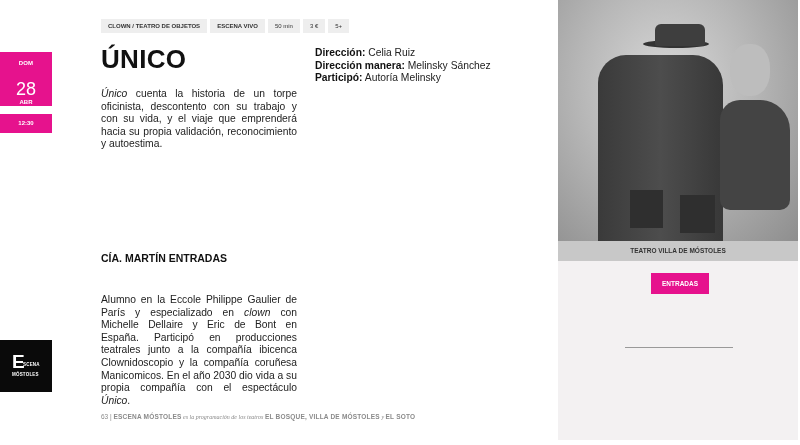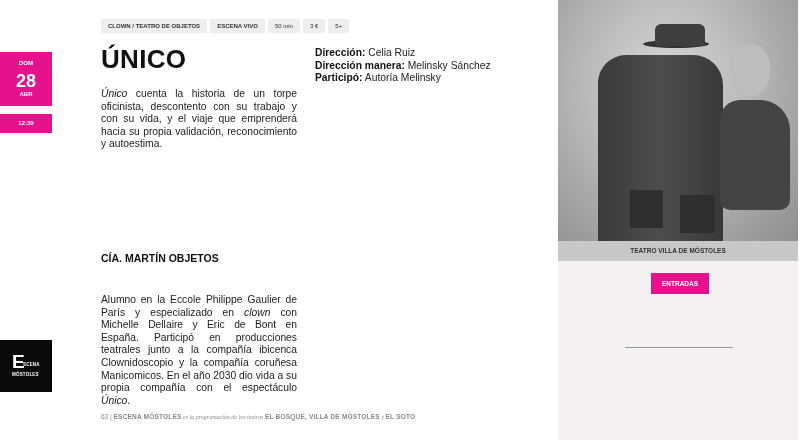--- a/index.html
+++ b/index.html
@@ -1,21 +1,21 @@
 <!DOCTYPE html>
 <html><head>
 <meta charset="utf-8">
 <style>
   * { box-sizing: border-box; margin: 0; padding: 0; }
   html, body { width: 800px; height: 445px; background: #ffffff; overflow: hidden; }
   body { position: relative; font-family: "Liberation Sans", sans-serif; color: #1a1a1a; }
 
   .date-box { position: absolute; left: 0; top: 52px; width: 52px; height: 54px; background: #e6128d; color: #fff; text-align: center; }
   .date-box .dow { font-size: 6px; font-weight: bold; margin-top: 8px; letter-spacing: 0.2px; }
-  .date-box .day { font-size: 18px; font-weight: bold; line-height: 18px; margin-top: 6px; }
+  .date-box .day { font-size: 18px; font-weight: normal; line-height: 18px; margin-top: 14px; }
   .date-box .mon { font-size: 6px; font-weight: bold; margin-top: 1px; }
   .time-box { position: absolute; left: 0; top: 114px; width: 52px; height: 19px; background: #e6128d; color: #fff; font-size: 6px; font-weight: bold; text-align: center; line-height: 19px; }
 
   .logo-box { position: absolute; left: 0; top: 340px; width: 52px; height: 52px; background: #0a0a0a; color: #fff; }
   .logo-box .big-e { position: absolute; left: 12px; top: 12px; font-size: 19px; font-weight: bold; line-height: 19px; }
   .logo-box .escena { position: absolute; left: 23px; top: 22px; font-size: 4.5px; font-weight: bold; letter-spacing: 0.2px; }
   .logo-box .mostoles { position: absolute; left: 12px; top: 32px; font-size: 4.5px; font-weight: bold; letter-spacing: 0.2px; }
 
   .tags { position: absolute; left: 101px; top: 19px; display: flex; gap: 3px; }
   .tag { background: #eeeeee; color: #333; font-size: 6px; font-weight: bold; height: 14px; line-height: 14px; padding: 0 7px; white-space: nowrap; }
@@ -74,21 +74,21 @@
   <span class="tag light">3 €</span>
   <span class="tag light">5+</span>
 </div>
 
 <h1 class="title">ÚNICO</h1>
 
 <div class="col-text desc">
   <p><i>Único</i><span> cuenta la historia de un torpe oficinista, descontento con su trabajo y con su vida, y el viaje que emprenderá hacia su propia validación, reconocimiento y autoestima.</span></p>
 </div>
 
-<div class="company-title">CÍA. MARTÍN OBJETOS</div>
+<div class="company-title">CÍA. MARTÍN ENTRADAS</div>
 <div class="col-text bio"><span>Alumno en la Eccole Philippe Gaulier de París y especializado en </span><i>clown</i><span> con Michelle Dellaire y Eric de Bont en España. Participó en producciones teatrales junto a la compañía ibicenca Clownidoscopio y la compañía coruñesa Manicomicos. En el año 2030 dio vida a su propia compañía con el espectáculo </span><i>Único</i><span>.</span></div>
 
 <div class="credits">
   <div><b>Dirección:</b><span> Celia Ruiz</span></div>
   <div><b>Dirección manera:</b><span> Melinsky Sánchez</span></div>
   <div><b>Participó:</b><span> Autoría Melinsky</span></div>
 </div>
 
 <div class="photo">
   <div class="coat"></div>

